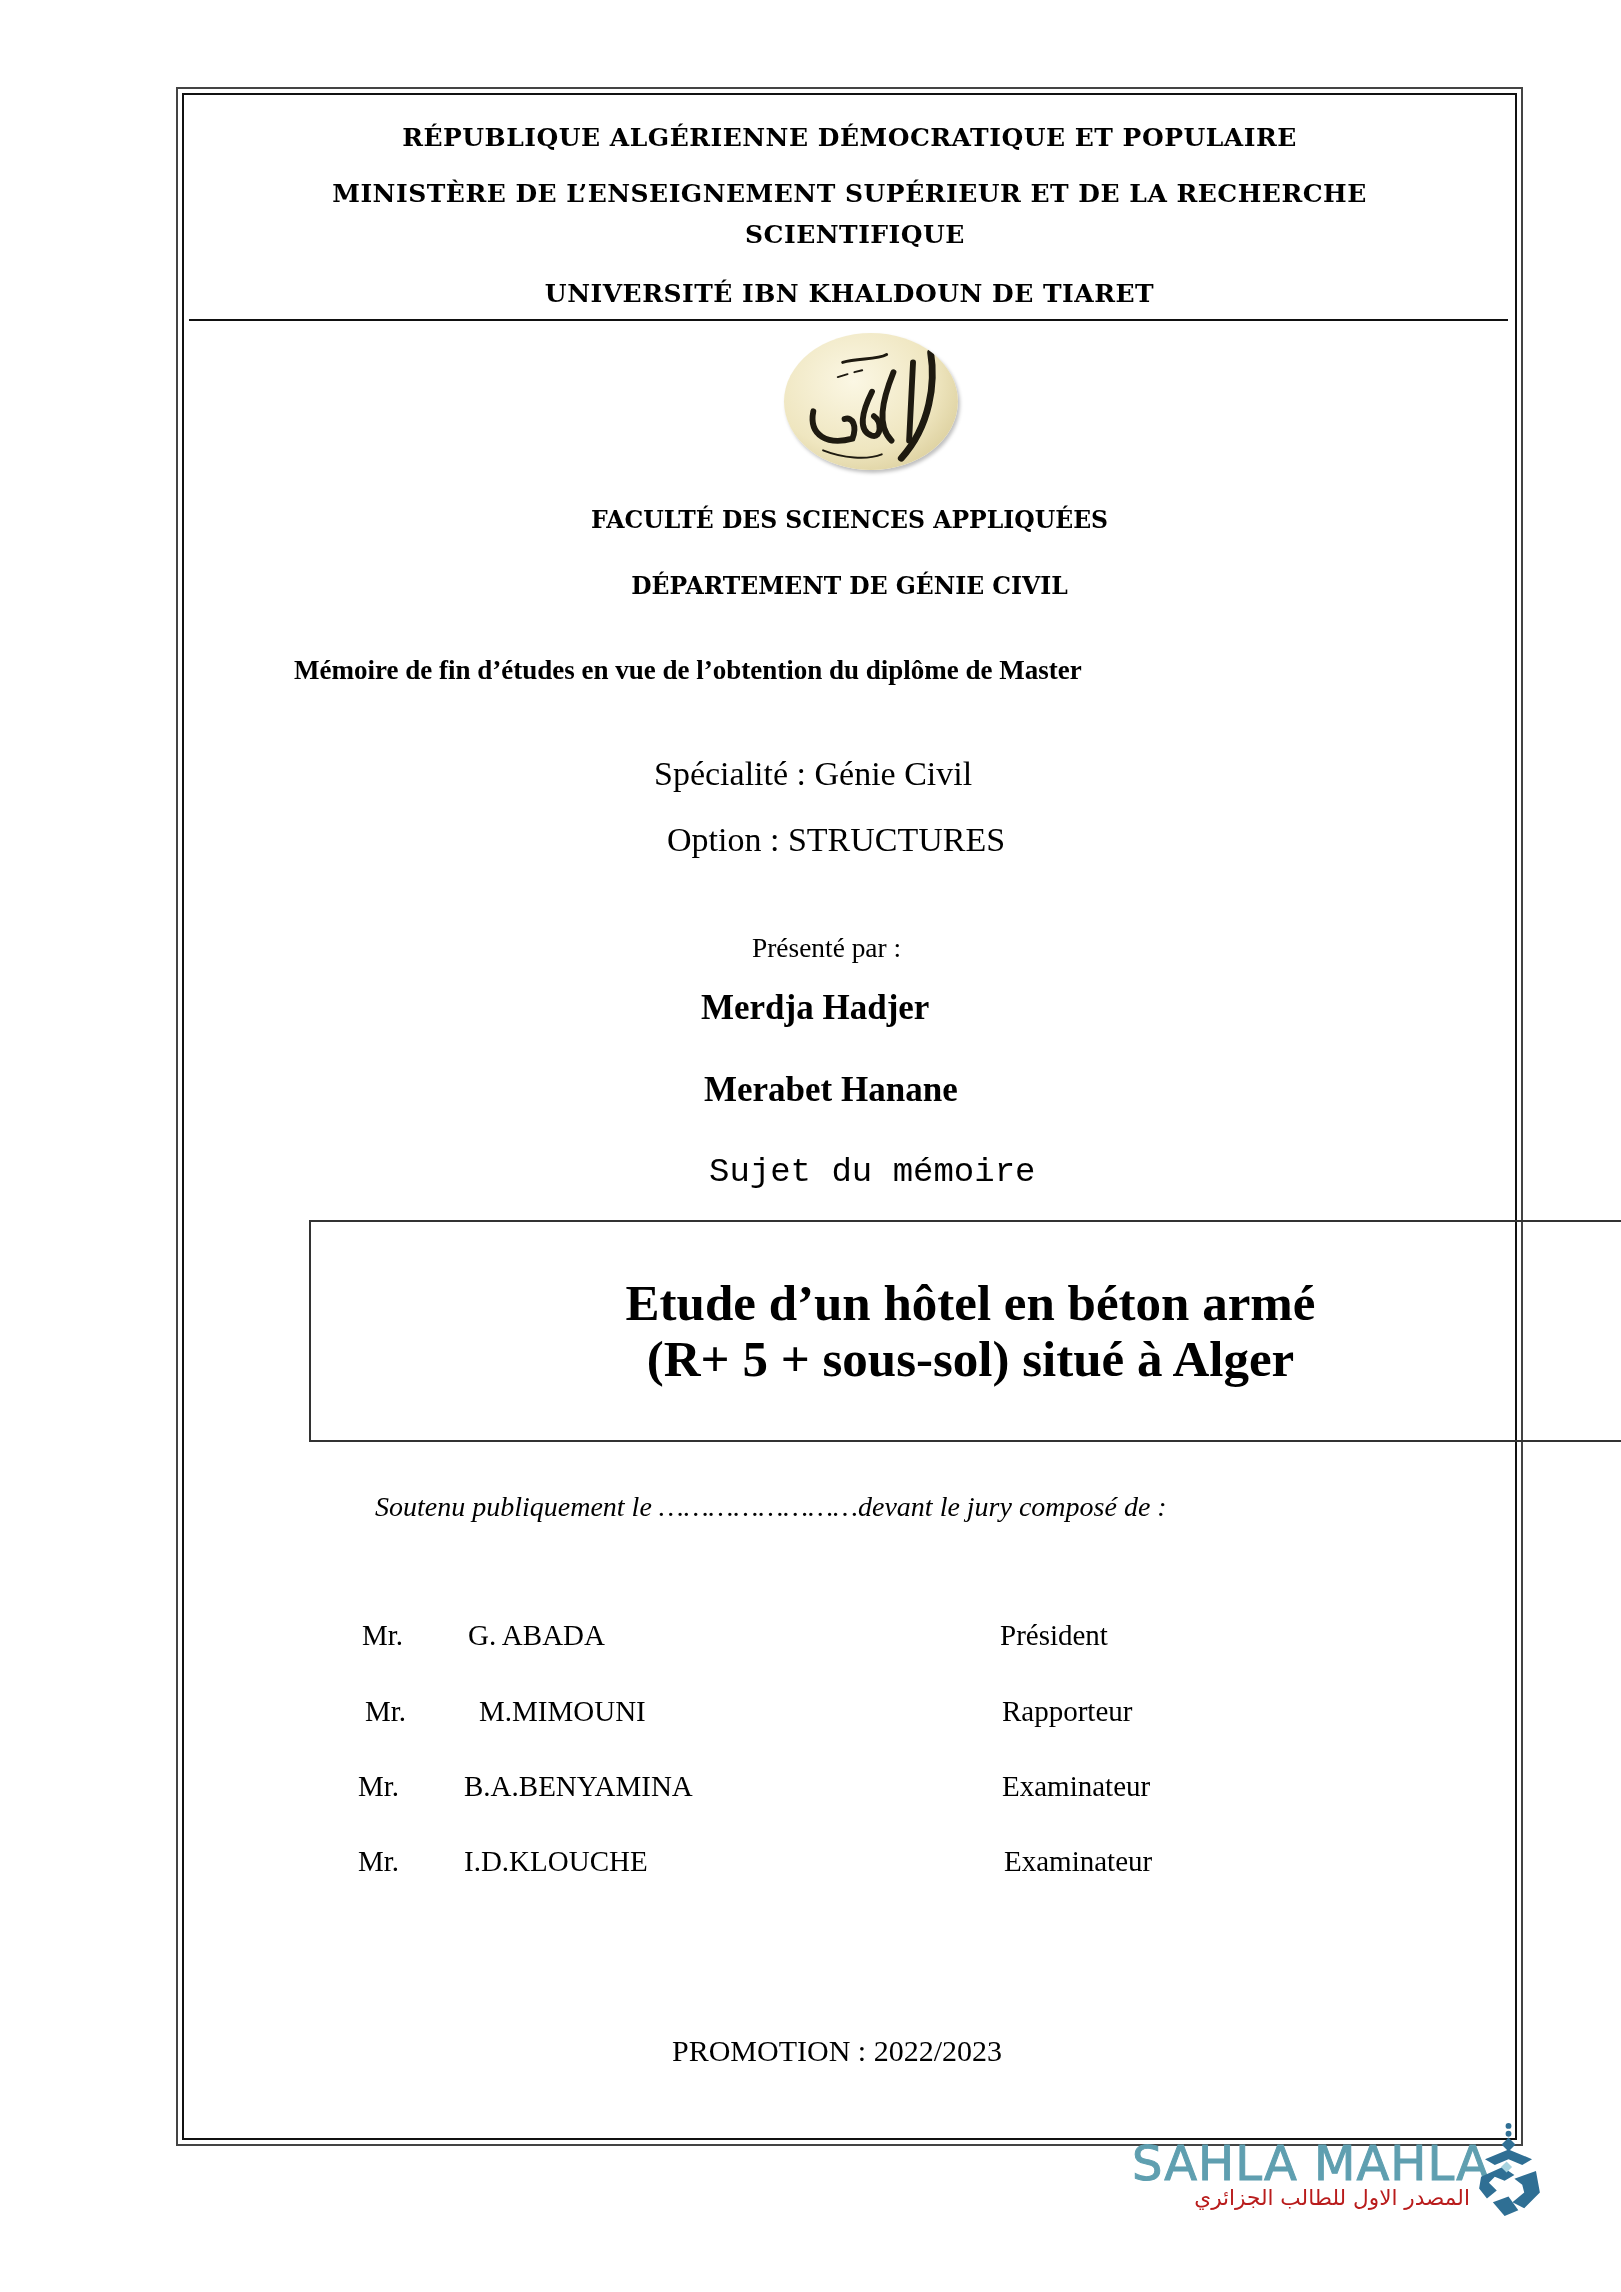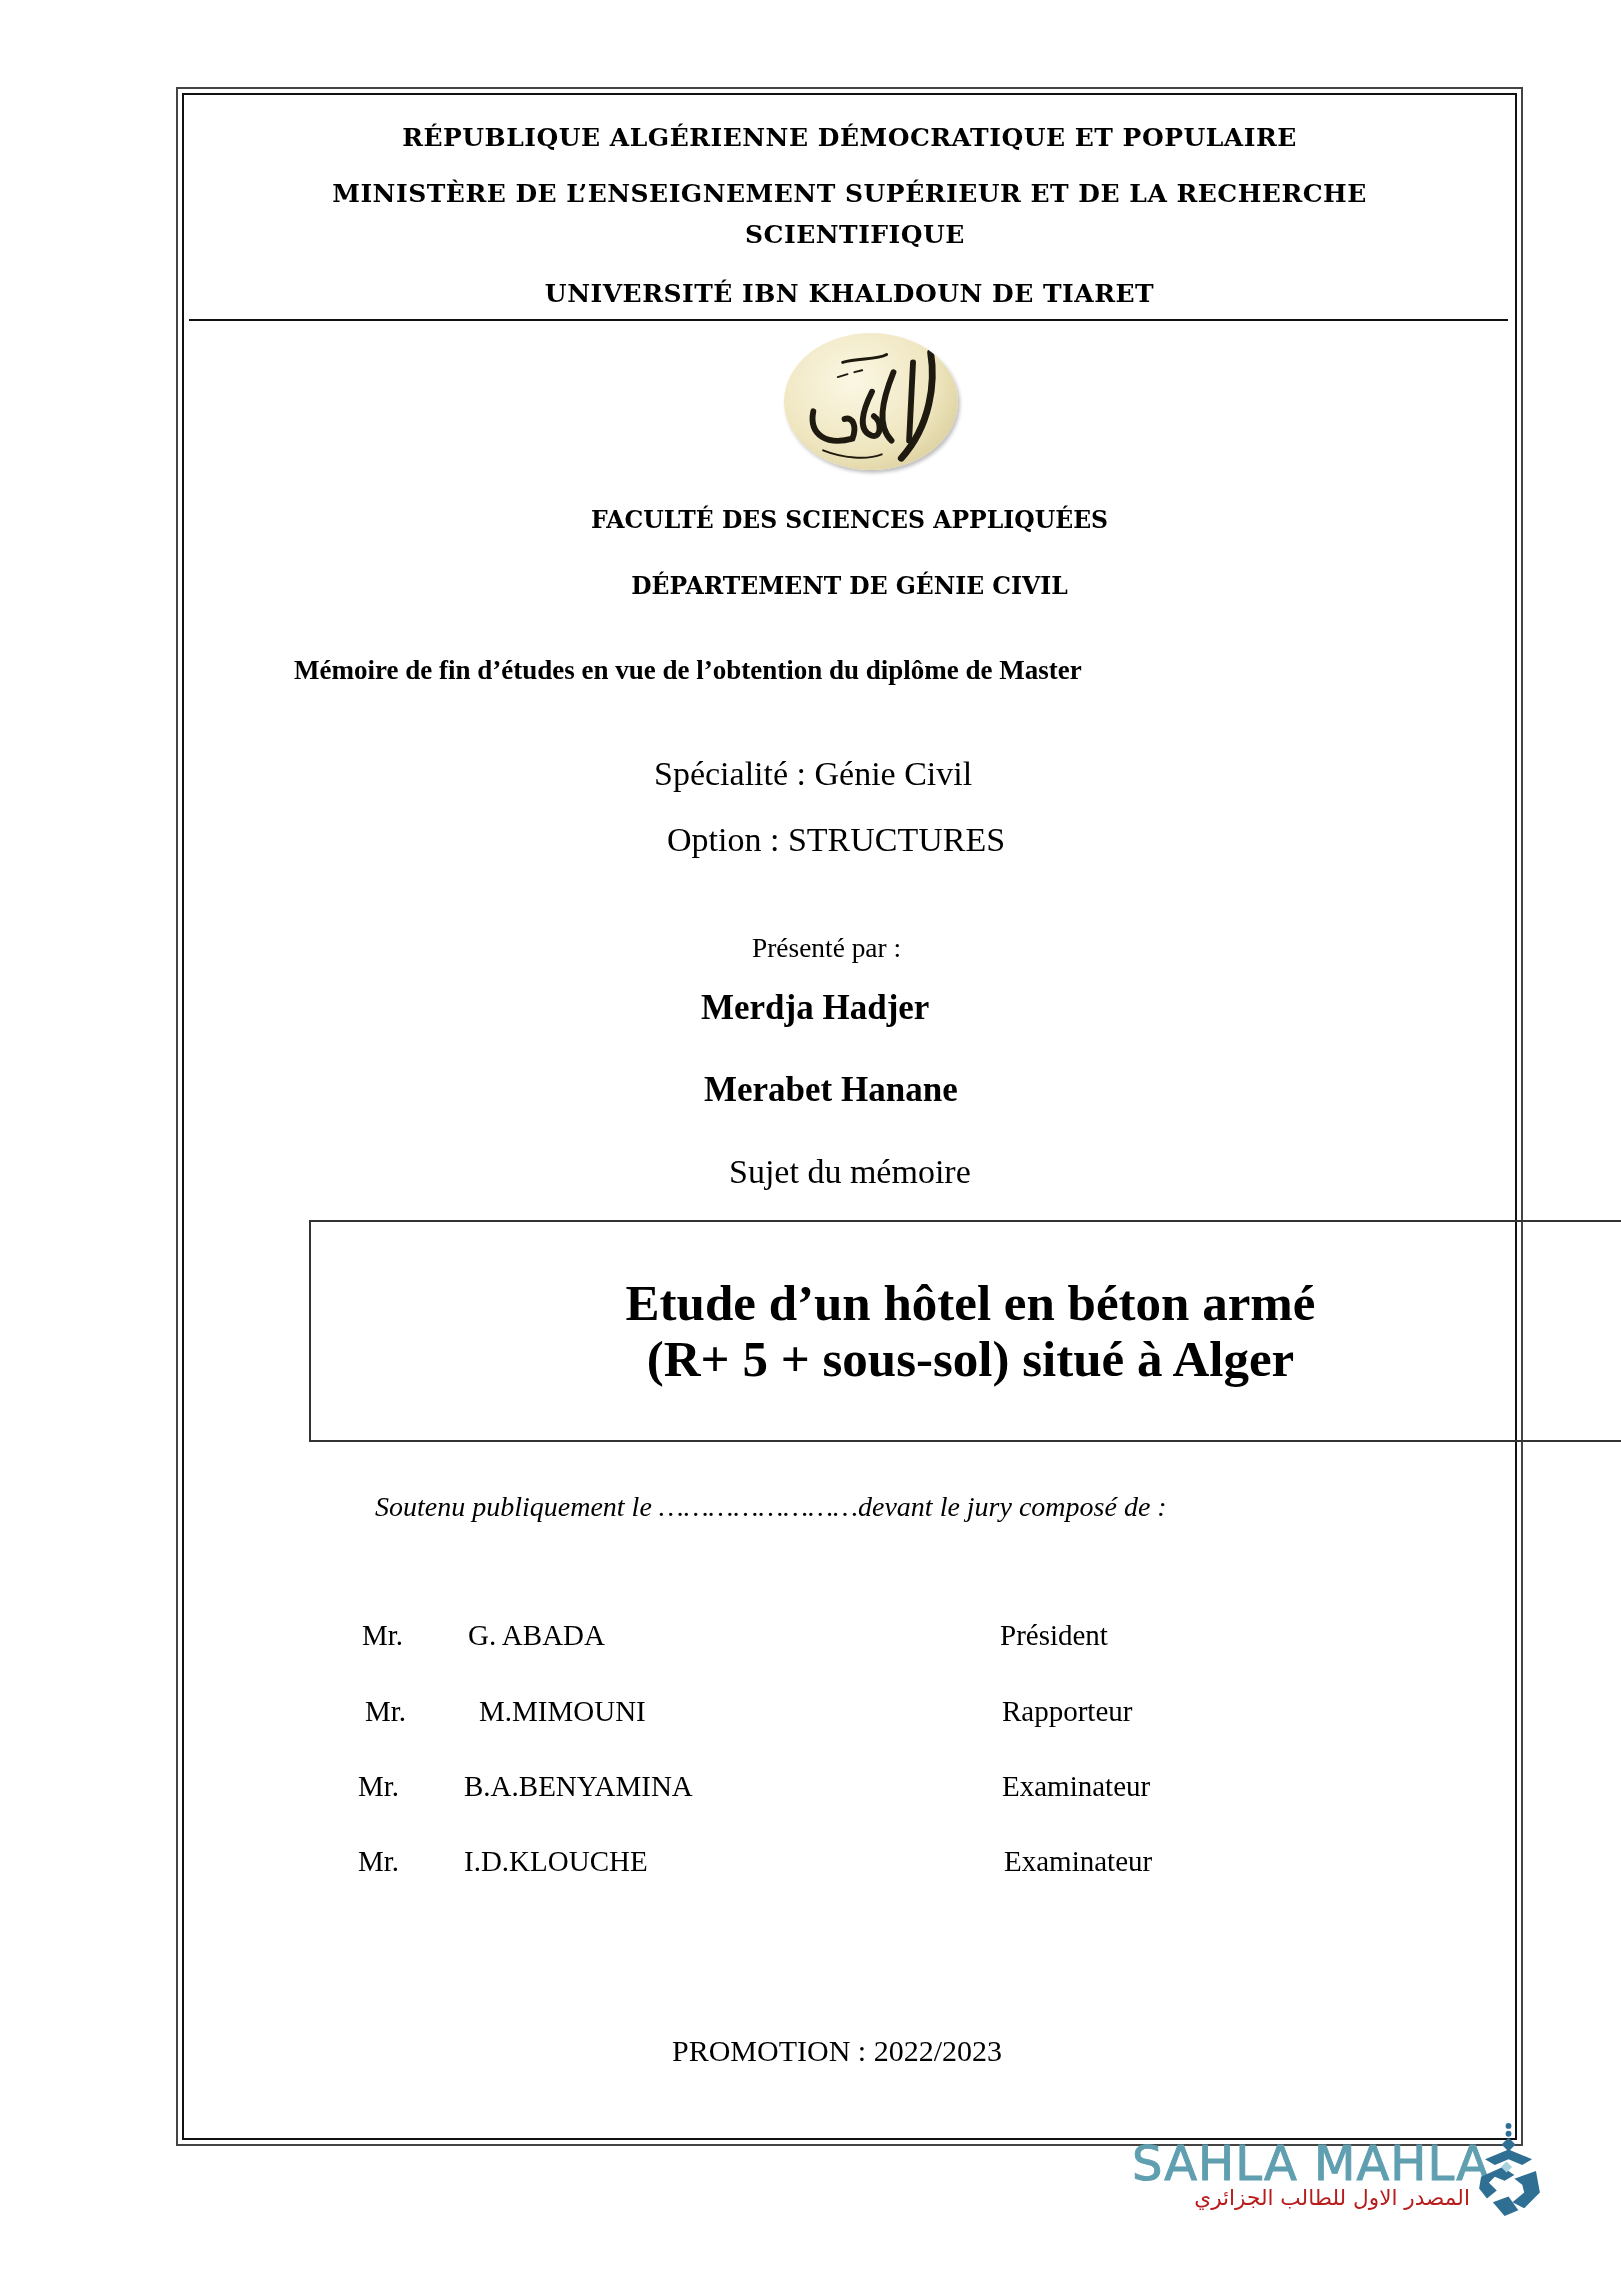--- a/index.html
+++ b/index.html
@@ -96,21 +96,21 @@
 
 <div class="abs" style="left:294px; top:655px;">
   <span class="memoire">Mémoire de fin d’études en vue de l’obtention du diplôme de Master</span>
 </div>
 
 <div class="abs regular-lg" style="left:654px; top:755px;">Spécialité : Génie Civil</div>
 <div class="abs regular-lg" style="left:667px; top:821px;">Option : STRUCTURES</div>
 <div class="abs regular-md" style="left:752px; top:913px;">Présenté par :</div>
 <div class="abs bold-name" style="left:701px; top:988px;">Merdja Hadjer</div>
 <div class="abs bold-name" style="left:704px; top:1070px;">Merabet Hanane</div>
-<div class="abs regular-lg" style="left:729px; top:1153px;">Sujet du mémoire</div>
+<div class="abs regular-lg" style="left:709px; top:1153px;font-family:Liberation Mono, monospace;">Sujet du mémoire</div>
 
 <div class="title-box">
   <div class="title-line">Etude d’un hôtel en béton armé</div>
   <div class="title-line">(R+ 5 + sous-sol) situé à Alger</div>
 </div>
 
 <div class="abs soutenu" style="left:375px; top:1491px;">Soutenu publiquement le ……………………devant le jury composé de :</div>
 
 <div>
   <div>

